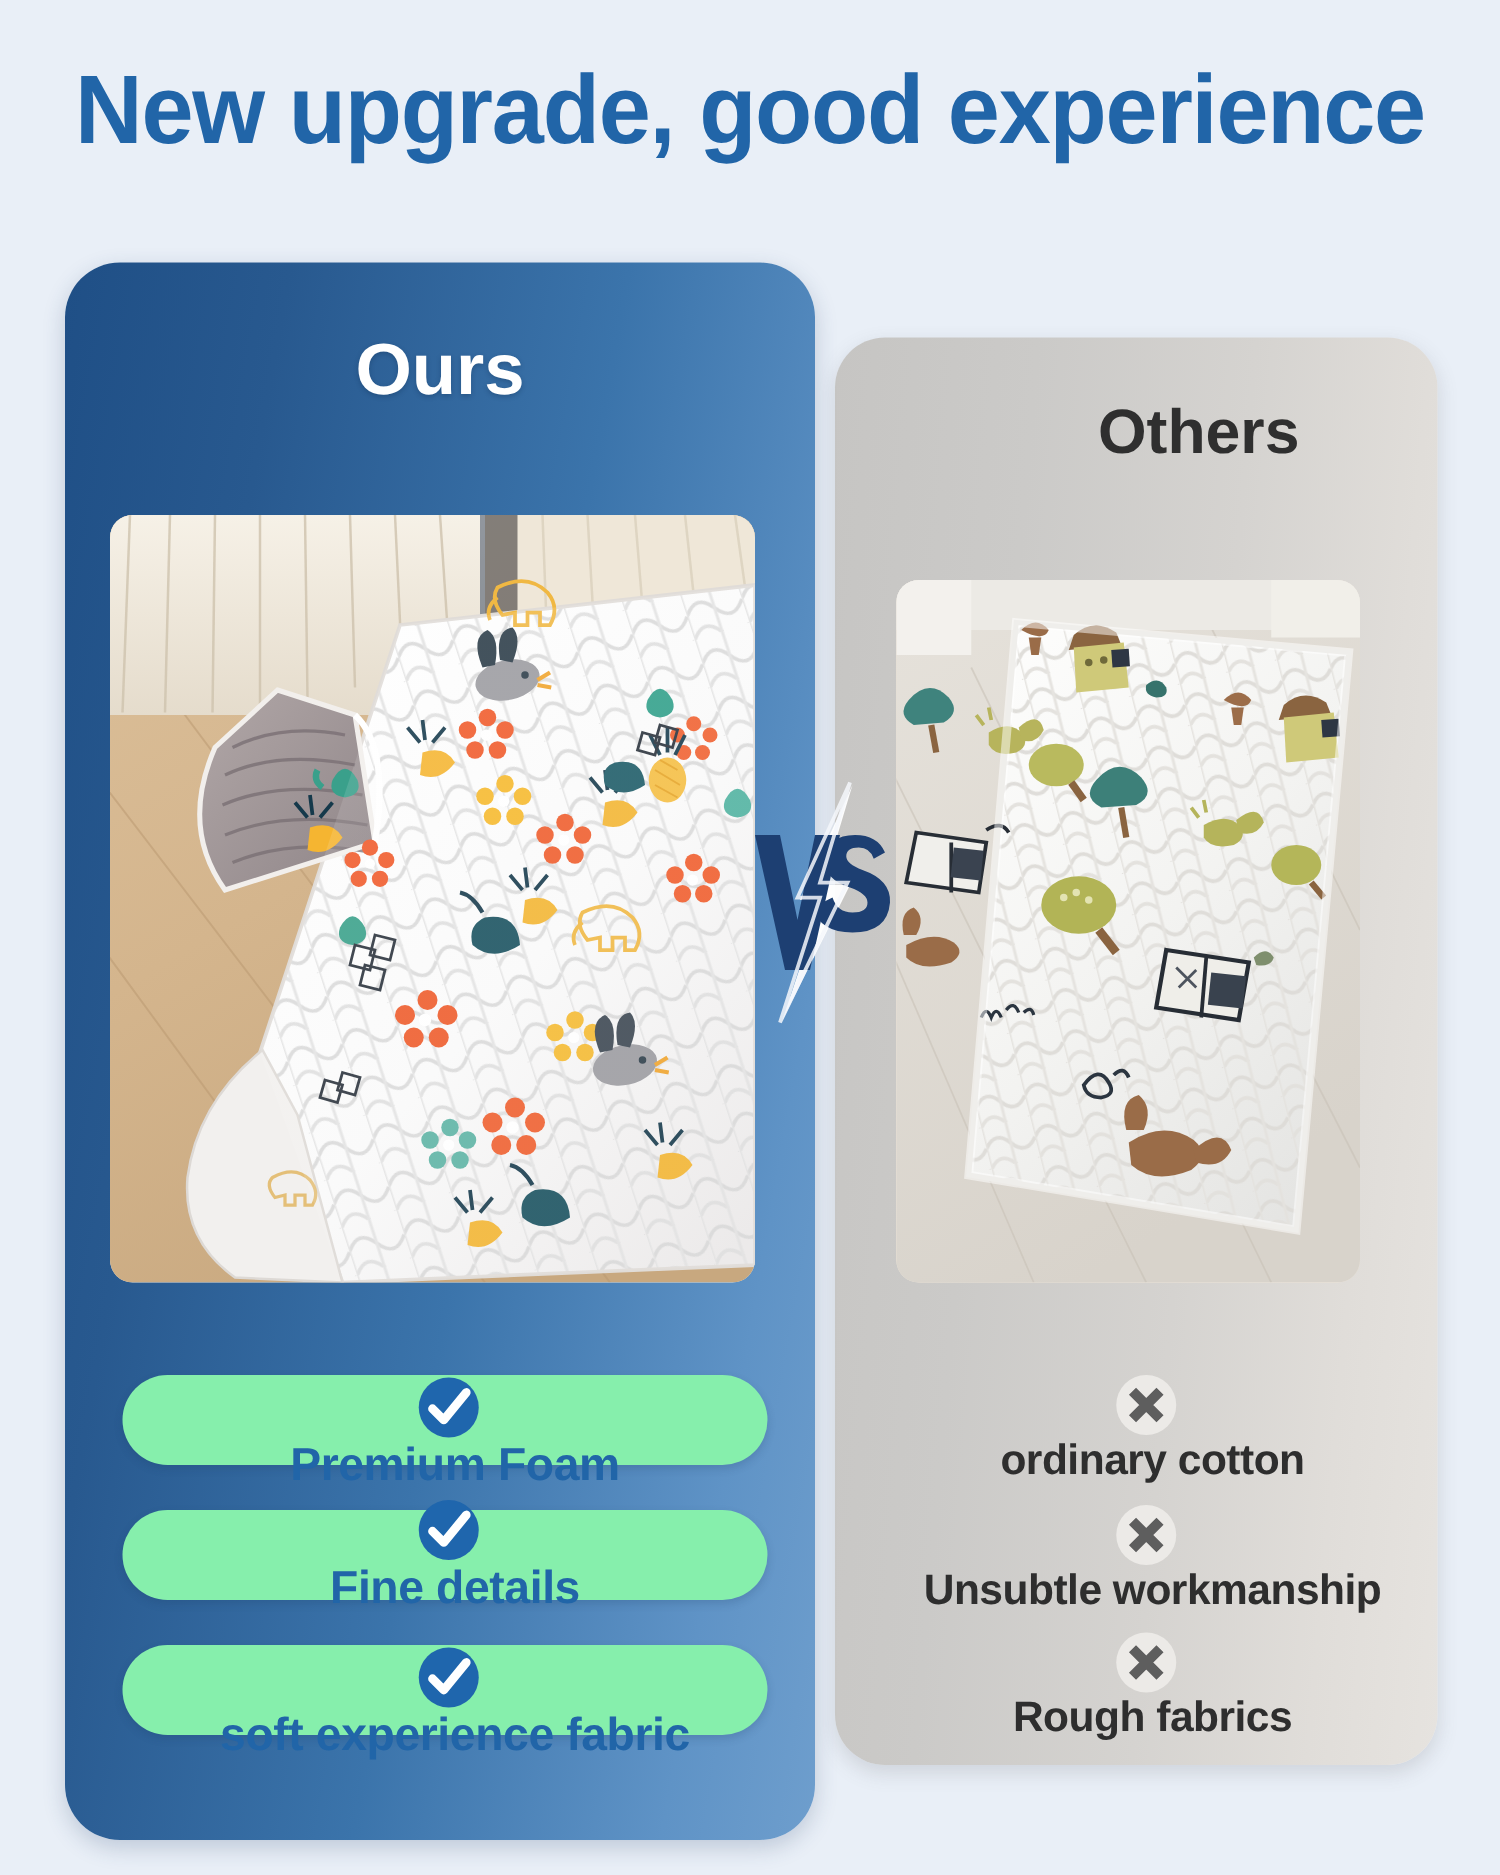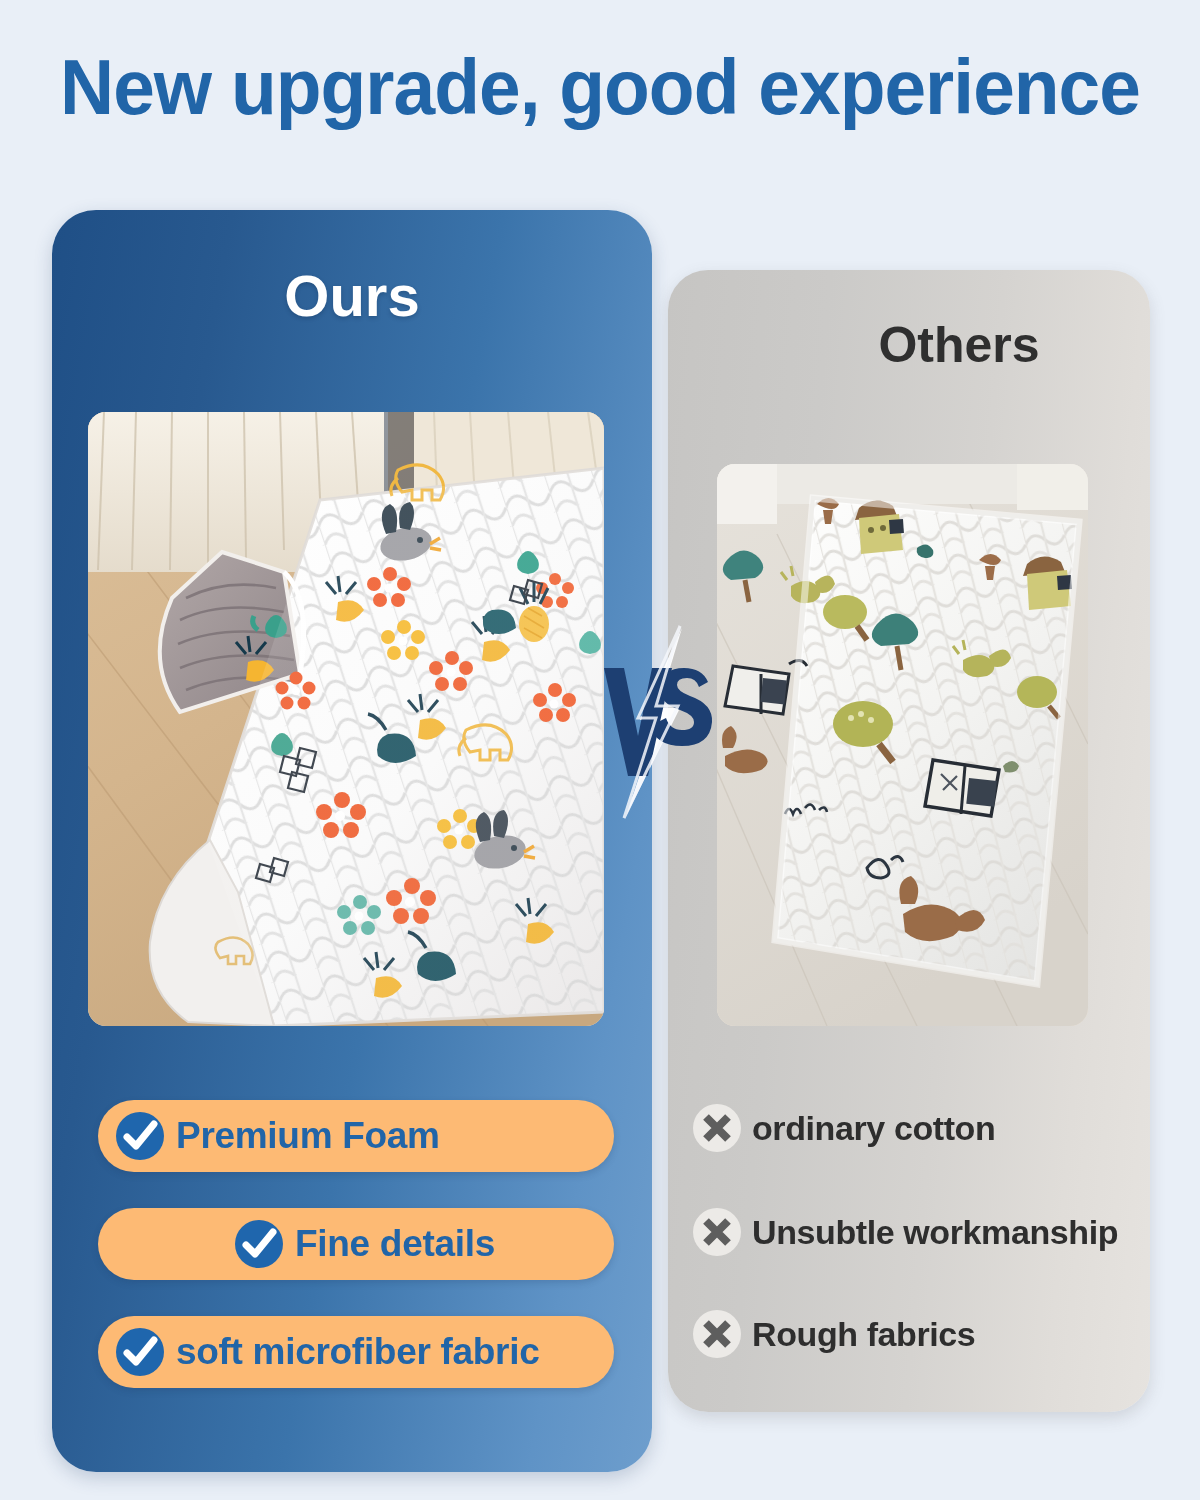--- a/index.html
+++ b/index.html
@@ -138,26 +138,27 @@
   }
   .vs-badge svg { display: block; width: 100%; height: 100%; }
 
   
   .feature-pill {
     position: absolute;
     left: 98px;
     width: 516px;
     height: 72px;
     border-radius: 36px;
-    background: #fdba74;
+    background: #86efac;
     box-shadow: 0 3px 7px rgba(20, 50, 90, 0.18);
     display: flex;
     align-items: center;
     padding-left: 16px;
     z-index: 6;
+    flex-direction: column;
   }
   .feature-pill.p1 { top: 1088px; }
   .feature-pill.p2 { top: 1196px; justify-content: center; }
   .feature-pill.p3 { top: 1304px; }
 
   .check-icon {
     width: 52px;
     height: 52px;
     flex: 0 0 52px;
     margin-right: 10px;
@@ -175,20 +176,21 @@
 
   
   .con-row {
     position: absolute;
     left: 692px;
     width: 460px;
     height: 58px;
     display: flex;
     align-items: center;
     z-index: 6;
+    flex-direction: column;
   }
   .con-row.c1 { top: 1087px; }
   .con-row.c2 { top: 1191px; }
   .con-row.c3 { top: 1293px; }
 
   .x-icon {
     width: 50px;
     height: 50px;
     flex: 0 0 50px;
     margin-right: 10px;
@@ -661,21 +663,21 @@
     <span class="feature-pill-label">Fine details</span>
   </div>
 
   <div class="feature-pill p3">
     <span class="check-icon">
       <svg viewBox="0 0 52 52" aria-hidden="true">
         <circle cx="26" cy="26" r="24" fill="#1f66ad"></circle>
         <path d="M13 27 L22 36 L40 14" fill="none" stroke="#ffffff" stroke-width="7" stroke-linecap="round" stroke-linejoin="round"></path>
       </svg>
     </span>
-    <span class="feature-pill-label">soft microfiber fabric</span>
+    <span class="feature-pill-label">soft experience fabric</span>
   </div>
 
   <div class="con-row c1">
     <span class="x-icon">
       <svg viewBox="0 0 50 50" aria-hidden="true">
         <circle cx="25" cy="25" r="24" fill="#eceae7"></circle>
         <path d="M14 14 L36 36 M36 14 L14 36" fill="none" stroke="#5e5e5e" stroke-width="8" stroke-linecap="butt"></path>
       </svg>
     </span>
     <span class="con-row-label">ordinary cotton</span>

